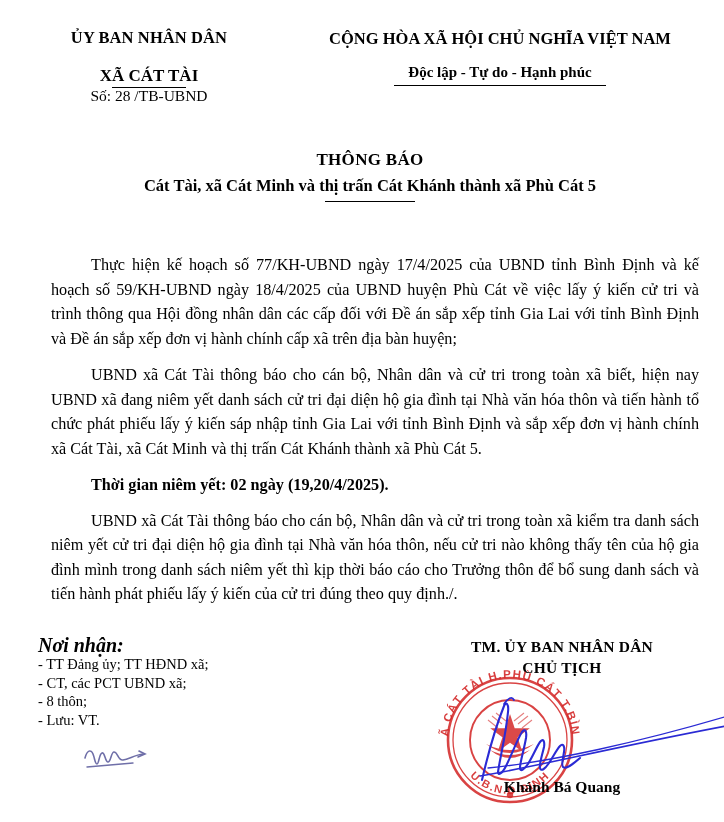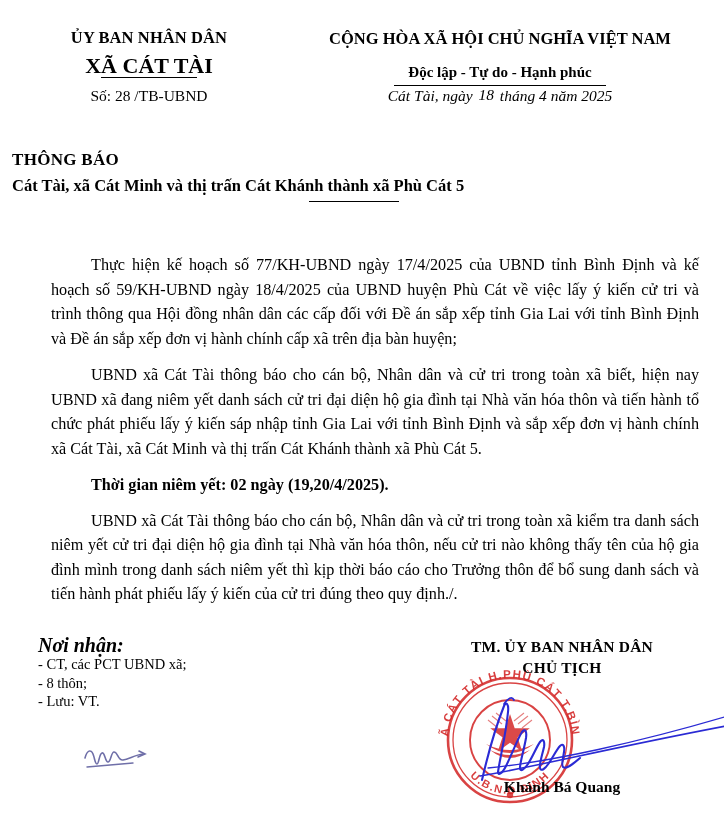--- a/index.html
+++ b/index.html
@@ -45,25 +45,25 @@
     text-align: center;
   }
   .org-line1 {
     font-size: 16.5px;
     font-weight: bold;
     letter-spacing: 0.1px;
     line-height: 20px;
     white-space: nowrap;
   }
   .org-line2 {
-    font-size: 22px;
-    font-weight: bold;
-    line-height: 20px;
-    white-space: nowrap;
-    margin-top: 8px;
+    font-size: 17px;
+    font-weight: bold;
+    line-height: 20px;
+    white-space: nowrap;
+    margin-top: 18px;
   }
   .u-mid {
     display: inline-block;
     position: relative;
   }
   .u-mid::after {
     content: "";
     position: absolute;
     left: 12%;
     right: 12%;
@@ -125,23 +125,23 @@
     font-style: italic;
     position: relative;
     top: -1.5px;
     padding: 0 2px;
   }
 
   
   .title-block {
     position: absolute;
     top: 148px;
-    left: 12px;
+    left: 28px;
     width: 684px;
-    text-align: left;
+    text-align: center;
   }
   .title-main {
     font-size: 17px;
     font-weight: bold;
     letter-spacing: 0.3px;
     line-height: 23px;
   }
   .title-sub {
     font-size: 16.5px;
     font-weight: bold;
@@ -279,45 +279,41 @@
         <span class="u-full">Độc lập - Tự do - Hạnh phúc</span>
       </div>
     </div>
 
     <div class="doc-number">
       <span>Số:</span>
       <span class="filled">28</span>
       <span>/TB-UBND</span>
     </div>
 
-    <div class="date-line">
-      <span>Cát Tài, ngày</span>
-      <span class="daynum">18</span>
-      <span>tháng 4 năm 2025</span>
-    </div>
   </div>
 
   <div class="title-block">
     <div class="title-main">THÔNG BÁO</div>
     <div class="title-sub">
       <span class="l2">Cát Tài, xã Cát Minh và thị trấn Cát Khánh thành xã Phù Cát 5</span>
     </div>
   </div>
 
   <div class="body-block">
     <p class="para">Thực hiện kế hoạch số 77/KH-UBND ngày 17/4/2025 của UBND tỉnh Bình Định và kế hoạch số 59/KH-UBND ngày 18/4/2025 của UBND huyện Phù Cát về việc lấy ý kiến cử tri và trình thông qua Hội đồng nhân dân các cấp đối với Đề án sắp xếp tỉnh Gia Lai với tỉnh Bình Định và Đề án sắp xếp đơn vị hành chính cấp xã trên địa bàn huyện;</p>
     <p class="para">UBND xã Cát Tài thông báo cho cán bộ, Nhân dân và cử tri trong toàn xã biết, hiện nay UBND xã đang niêm yết danh sách cử tri đại diện hộ gia đình tại Nhà văn hóa thôn và tiến hành tổ chức phát phiếu lấy ý kiến sáp nhập tỉnh Gia Lai với tỉnh Bình Định và sắp xếp đơn vị hành chính xã Cát Tài, xã Cát Minh và thị trấn Cát Khánh thành xã Phù Cát 5.</p>
     <p class="para bold-line">Thời gian niêm yết: 02 ngày (19,20/4/2025).</p>
     <p class="para">UBND xã Cát Tài thông báo cho cán bộ, Nhân dân và cử tri trong toàn xã kiểm tra danh sách niêm yết cử tri đại diện hộ gia đình tại Nhà văn hóa thôn, nếu cử tri nào không thấy tên của hộ gia đình mình trong danh sách niêm yết thì kịp thời báo cáo cho Trưởng thôn để bổ sung danh sách và tiến hành phát phiếu lấy ý kiến của cử tri đúng theo quy định./.</p>
   </div>
 
   <div class="footer">
 
     <div class="recipients">
       <div class="recip-title">Nơi nhận:</div>
+      <div class="recip-item">- TT Đảng ủy; TT HĐND xã;</div>
       <div class="recip-item">- CT, các PCT UBND xã;</div>
       <div class="recip-item">- 8 thôn;</div>
       <div class="recip-item">- Lưu: VT.</div>
 
       <svg class="initial-mark" viewBox="0 0 120 40">
         <g fill="none" stroke="#6f6fa8" stroke-width="1.6" stroke-linecap="round">
           <path d="M12 18 C14 10, 18 9, 20 14 C22 19, 22 24, 24 24 C26 24, 26 14, 29 13
                    C32 12, 32 22, 35 22 C38 22, 38 12, 41 12 C45 12, 45 21, 50 20
                    C56 19, 62 15, 70 14"></path>
           <path d="M66 11 L72 14 L65 17"></path>

